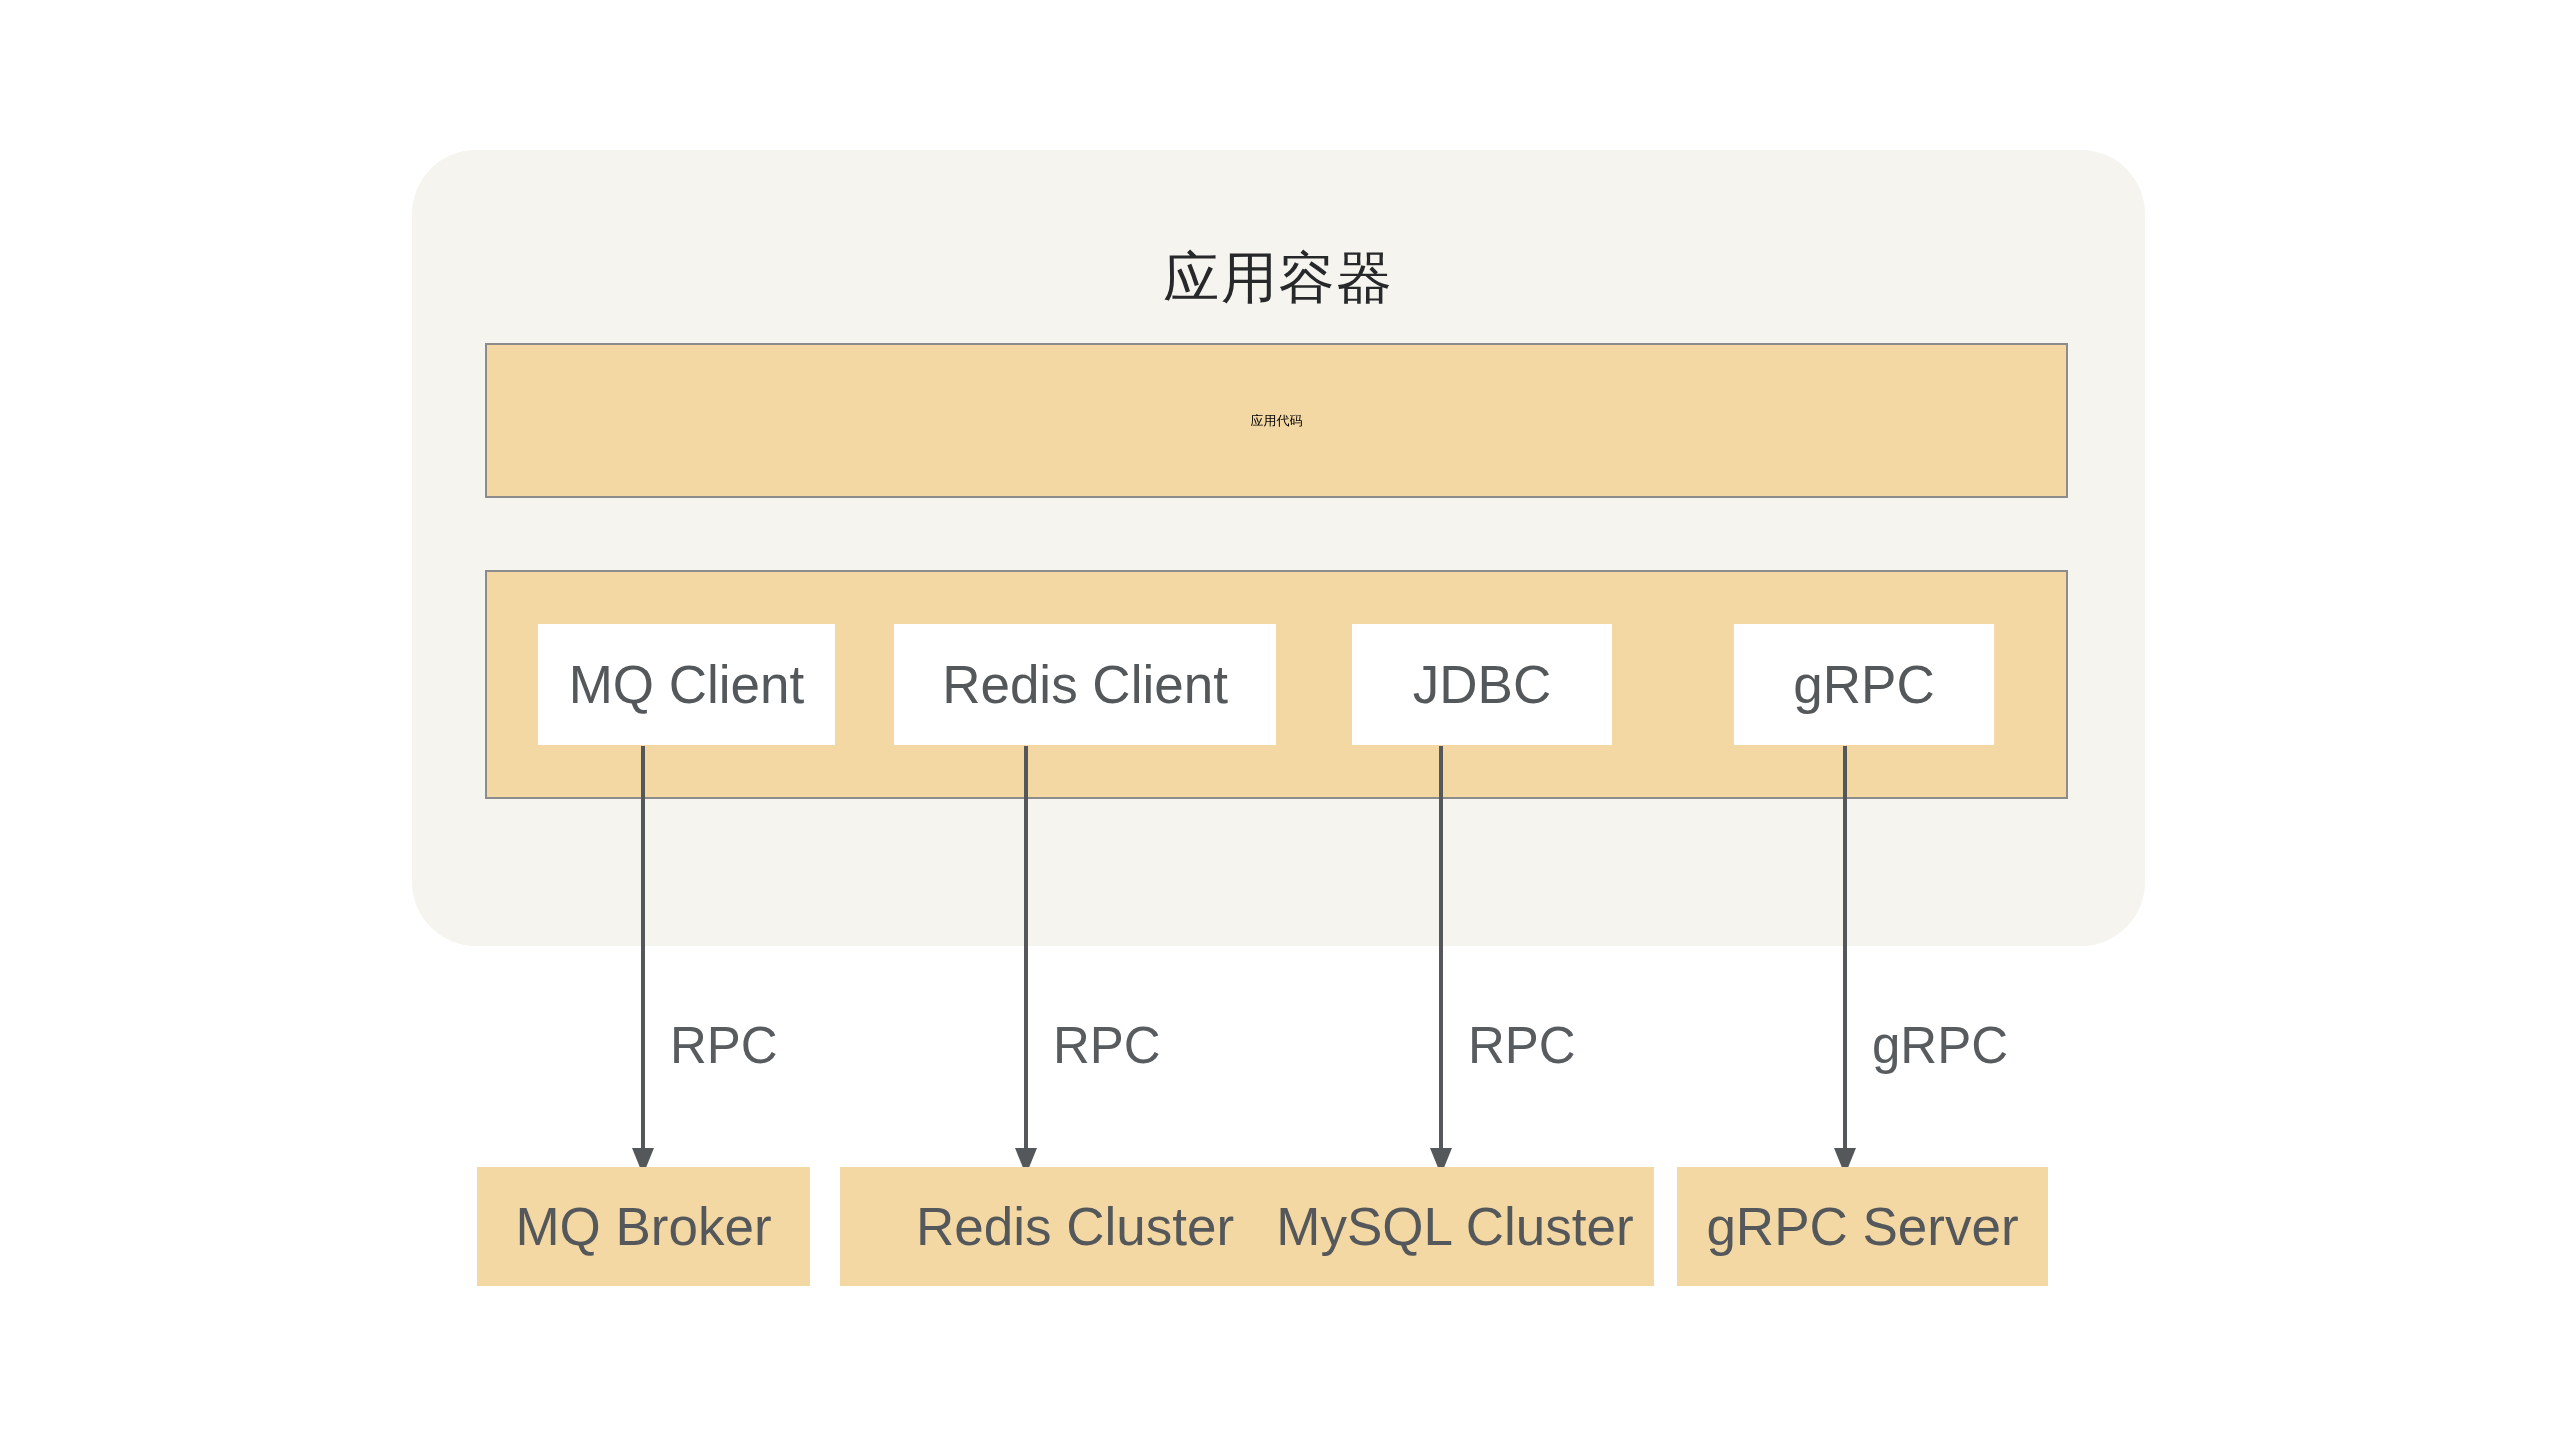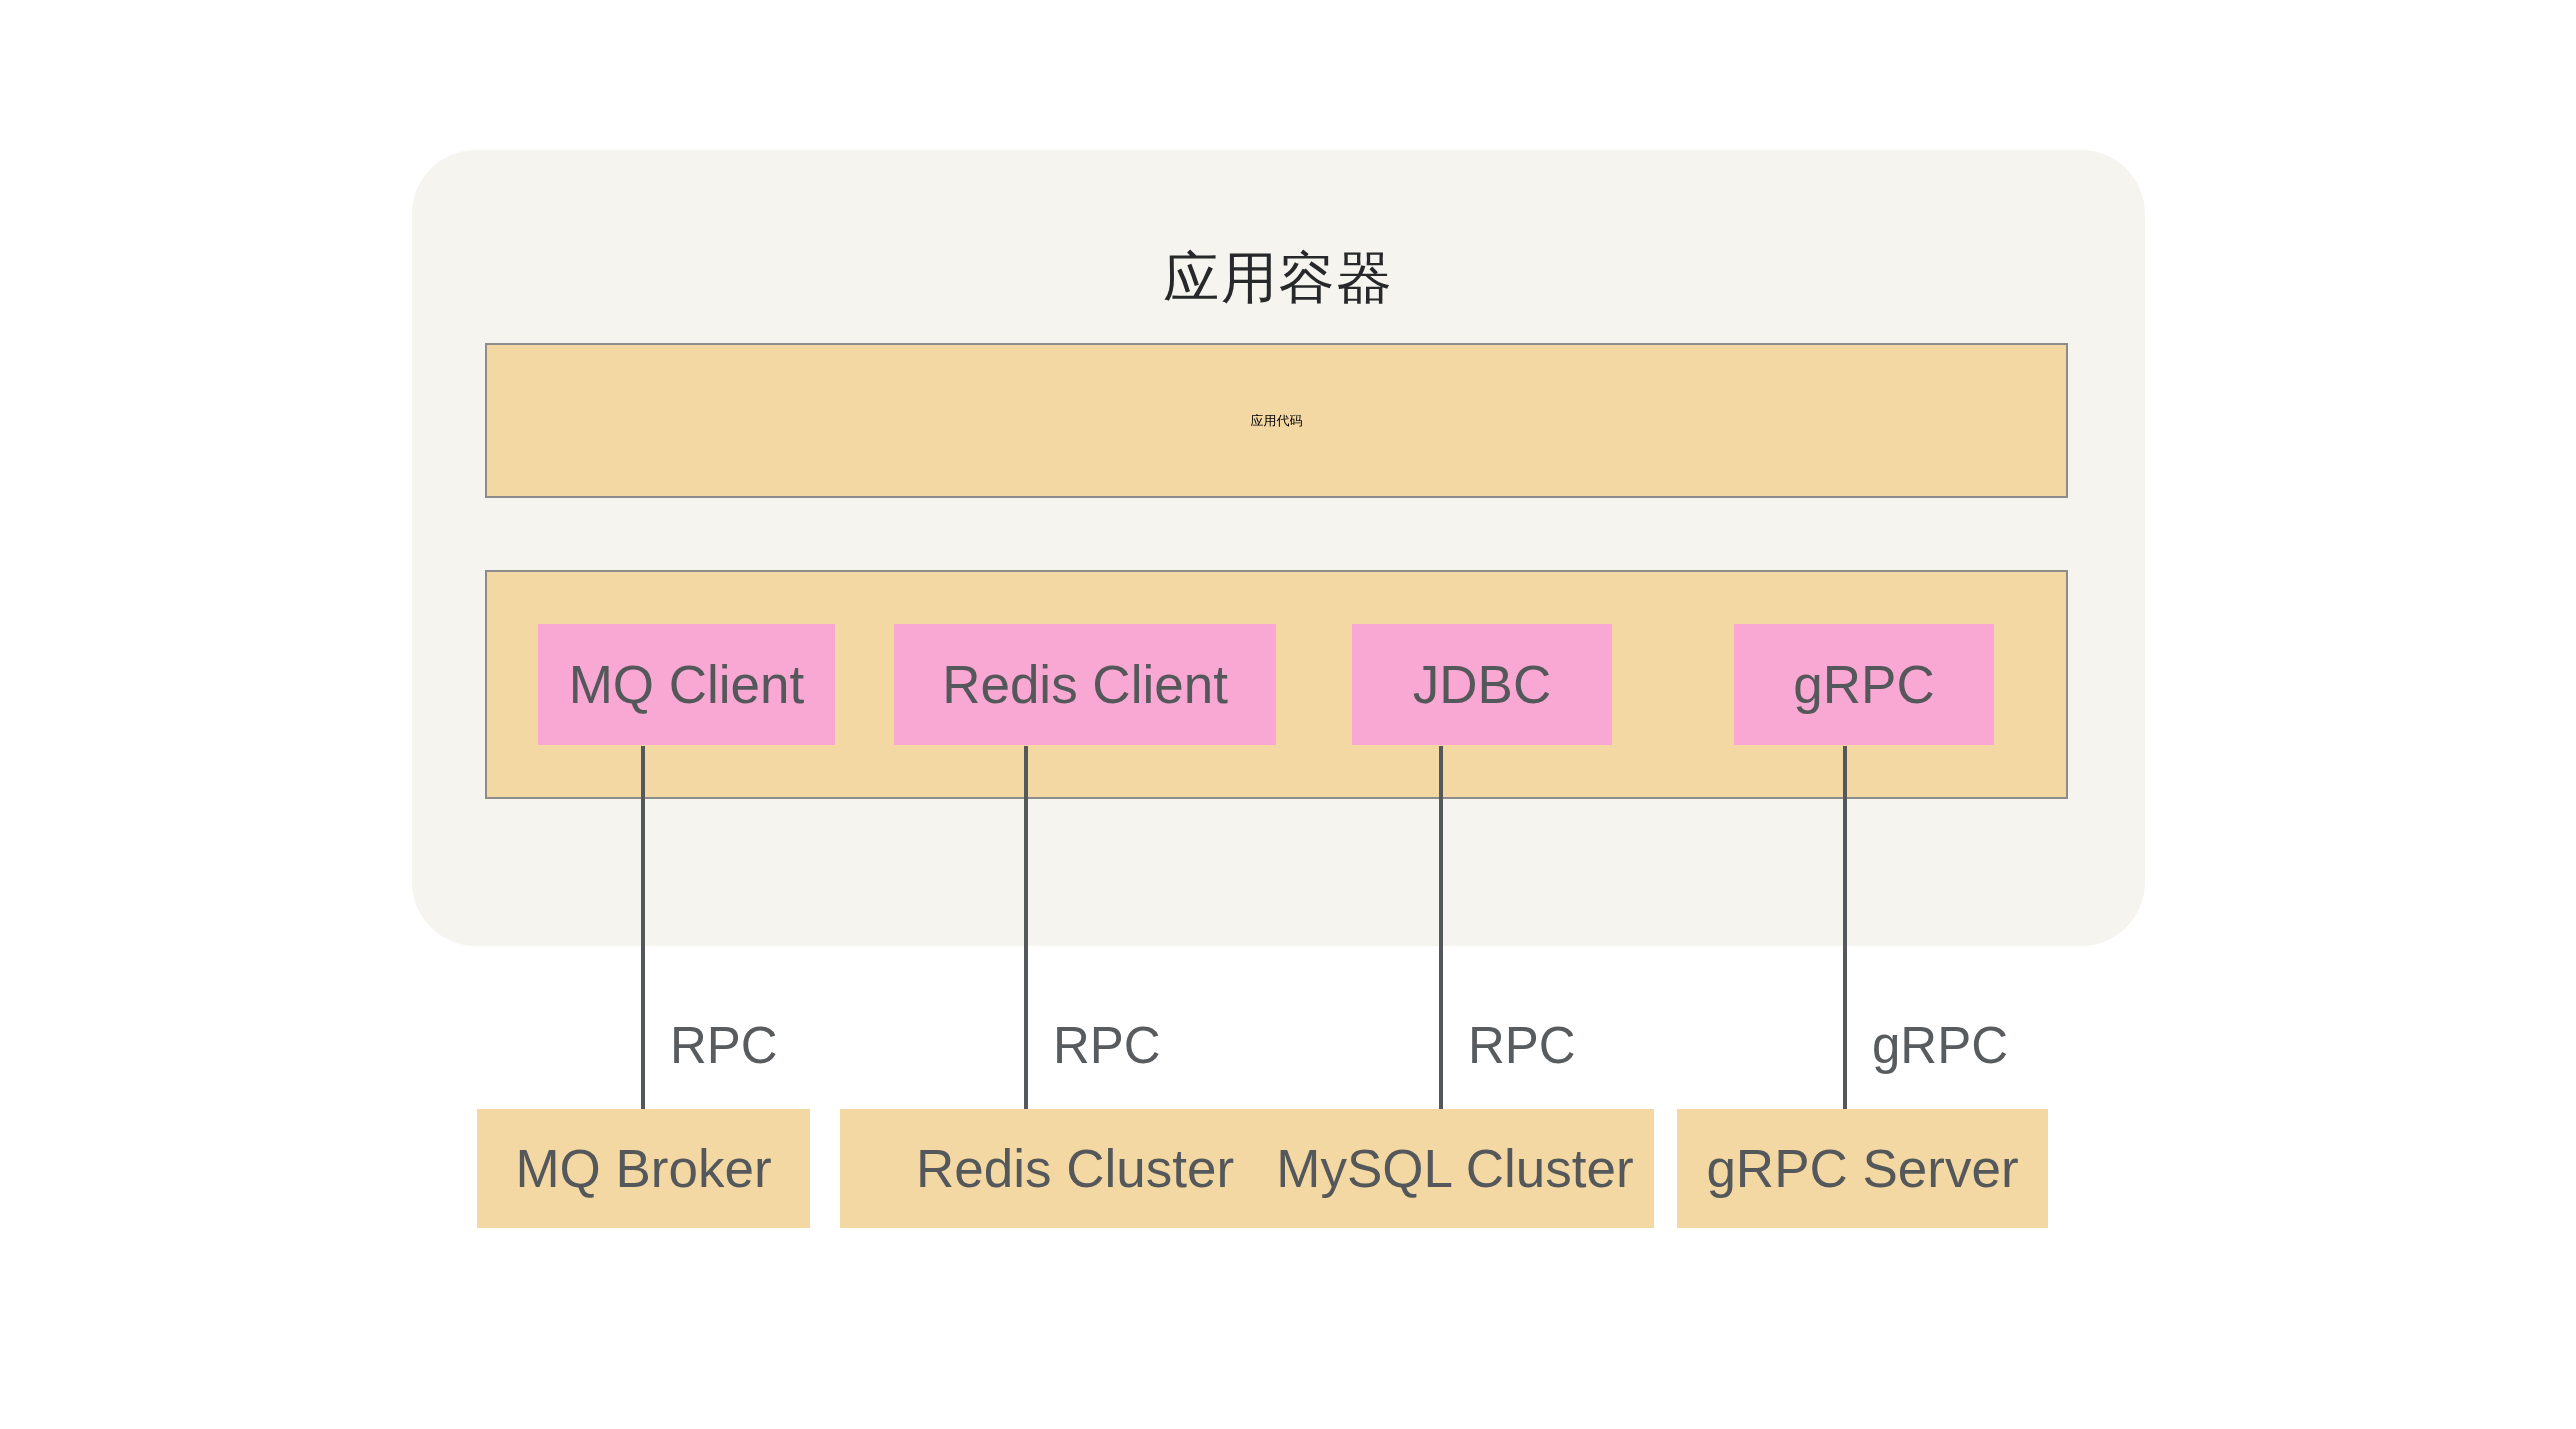--- a/index.html
+++ b/index.html
@@ -30,21 +30,21 @@
     background: #f4d8a4; border: 2.4px solid #8c8c8c;
     display: flex; align-items: center; justify-content: center;
   }
 
   
   .sdk-box {
     position: absolute; left: 73px; top: 420px; width: 1583px; height: 229px;
     background: #f4d8a4; border: 2.4px solid #8c8c8c;
   }
   .client-box {
-    position: absolute; top: 52px; height: 121px; background: #f9a8d4;
+    position: absolute; top: 52px; height: 121px; background: #ffffff;
     display: flex; align-items: center; justify-content: center;
   }
   .client-box .label { font-size: 53px; line-height: 1; color: #55585b; white-space: nowrap; }
   .client-mq    { left: 51px;  width: 297px; }
   .client-redis { left: 407px; width: 382px; }
   .client-jdbc  { left: 865px; width: 260px; }
   .client-grpc  { left: 1247px; width: 260px; }
 
   
   .conn { position: absolute; top: 746px; width: 0; height: 0; }
@@ -61,21 +61,21 @@
     position: absolute; left: 27px; top: 274px; font-size: 51px; line-height: 1;
     color: #595c5f; white-space: nowrap;
   }
   .conn-1 { left: 643px; }
   .conn-2 { left: 1026px; }
   .conn-3 { left: 1441px; }
   .conn-4 { left: 1845px; }
 
   
   .server-box {
-    position: absolute; top: 1109px; height: 119px; background: #f4d8a4;
+    position: absolute; top: 1167px; height: 119px; background: #f4d8a4;
     display: flex; align-items: center; justify-content: center;
   }
   .server-box .label { font-size: 53px; line-height: 1; color: #55585b; white-space: nowrap; }
   .server-mq    { left: 477px;  width: 333px; }
   .server-redis { left: 840px; width: 470px; }
   .server-mysql { left: 1256px; width: 398px; }
   .server-grpc  { left: 1677px; width: 371px; }
 </style>
 </head>
 <body>

